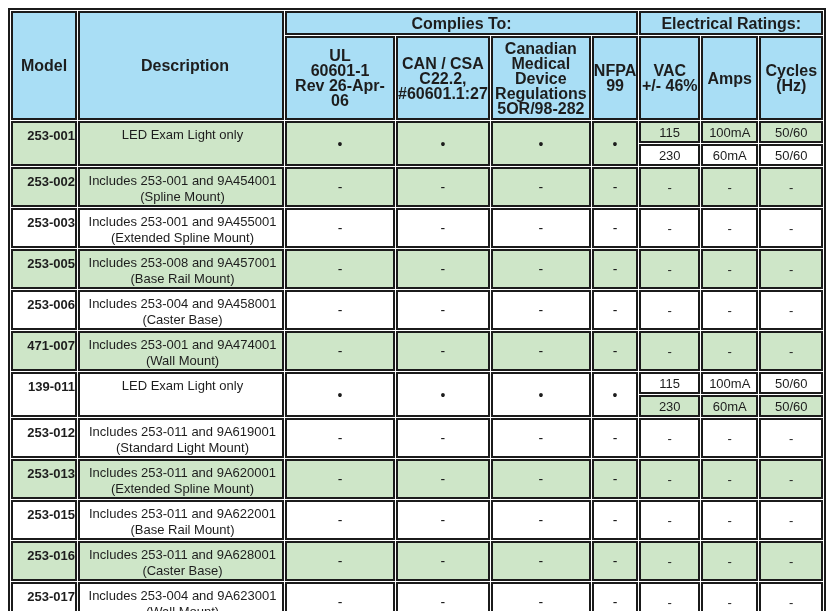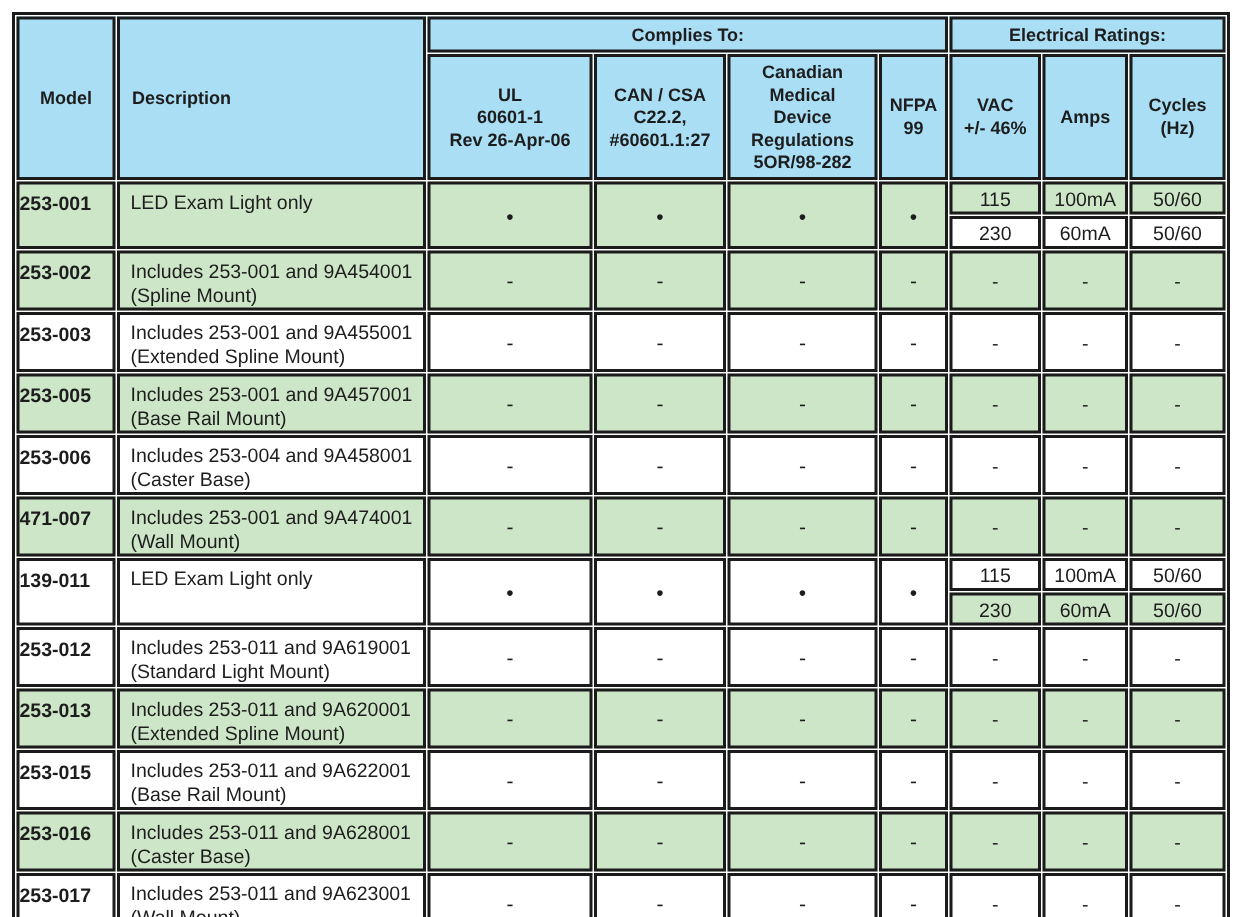--- a/index.html
+++ b/index.html
@@ -23,48 +23,48 @@
   .grid th, .grid td {
     border: 2px solid #1b1b1b;
     box-sizing: border-box;
     padding: 0;
     overflow: hidden;
   }
   
   .grid th {
     background: #a9def5;
     font-weight: bold;
-    font-size: 12px;
+    font-size: 16px;
     text-align: center;
     vertical-align: middle;
     white-space: pre-line;
     line-height: 15px;
   }
   th.desc-h {
-    text-align: left;
+    text-align: center;
     padding-left: 8px;
   }
   tr.band1 { height: 24px; }
   tr.band2 { height: 84px; }
   tr.norm  { height: 38px; }
   tr.tsub  { height: 22px; }
   
   tr.rg > td { background: #cee6c8; }
   tr.rw > td { background: #ffffff; }
   
   td.model {
     font-weight: bold;
     font-size: 13px;
-    text-align: left;
+    text-align: right;
     vertical-align: top;
     padding-top: 5px;
   }
   td.desc {
     font-size: 13px;
-    text-align: left;
+    text-align: center;
     vertical-align: top;
     padding: 4px 4px 0 7px;
     line-height: 16px;
   }
   td.desc .d2 { display: block; }
   td.mark, td.val {
     font-size: 13px;
     text-align: center;
     vertical-align: middle;
   }
@@ -162,21 +162,21 @@
       <td class="mark">-</td>
       <td class="mark">-</td>
       <td class="val">-</td>
       <td class="val">-</td>
       <td class="val">-</td>
     </tr>
 
     <tr class="norm rg">
       <td class="model">253-005</td>
       <td class="desc">
-        <span class="d1">Includes 253-001 and 9A457001</span>
+        <span class="d1">Includes 253-008 and 9A457001</span>
         <span class="d2">(Base Rail Mount)</span>
       </td>
       <td class="mark">-</td>
       <td class="mark">-</td>
       <td class="mark">-</td>
       <td class="mark">-</td>
       <td class="val">-</td>
       <td class="val">-</td>
       <td class="val">-</td>
     </tr>
@@ -287,21 +287,21 @@
       <td class="mark">-</td>
       <td class="mark">-</td>
       <td class="val">-</td>
       <td class="val">-</td>
       <td class="val">-</td>
     </tr>
 
     <tr class="norm rw">
       <td class="model">253-017</td>
       <td class="desc">
-        <span class="d1">Includes 253-011 and 9A623001</span>
+        <span class="d1">Includes 253-004 and 9A623001</span>
         <span class="d2">(Wall Mount)</span>
       </td>
       <td class="mark">-</td>
       <td class="mark">-</td>
       <td class="mark">-</td>
       <td class="mark">-</td>
       <td class="val">-</td>
       <td class="val">-</td>
       <td class="val">-</td>
     </tr>

